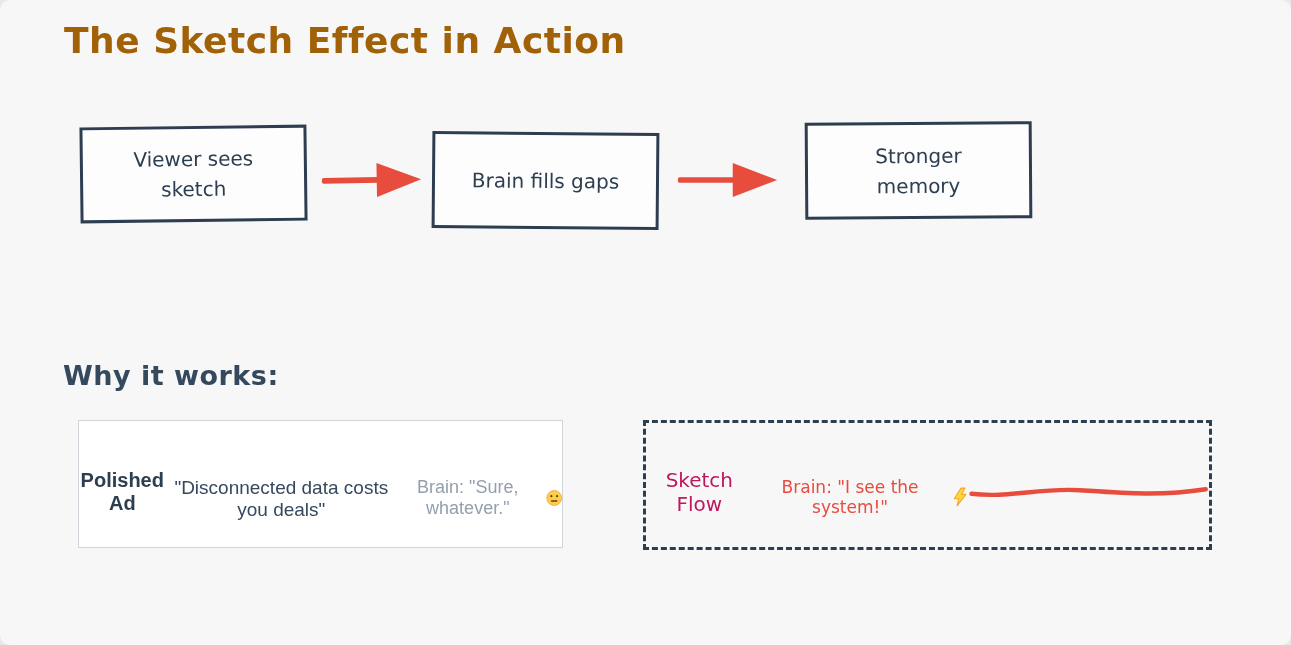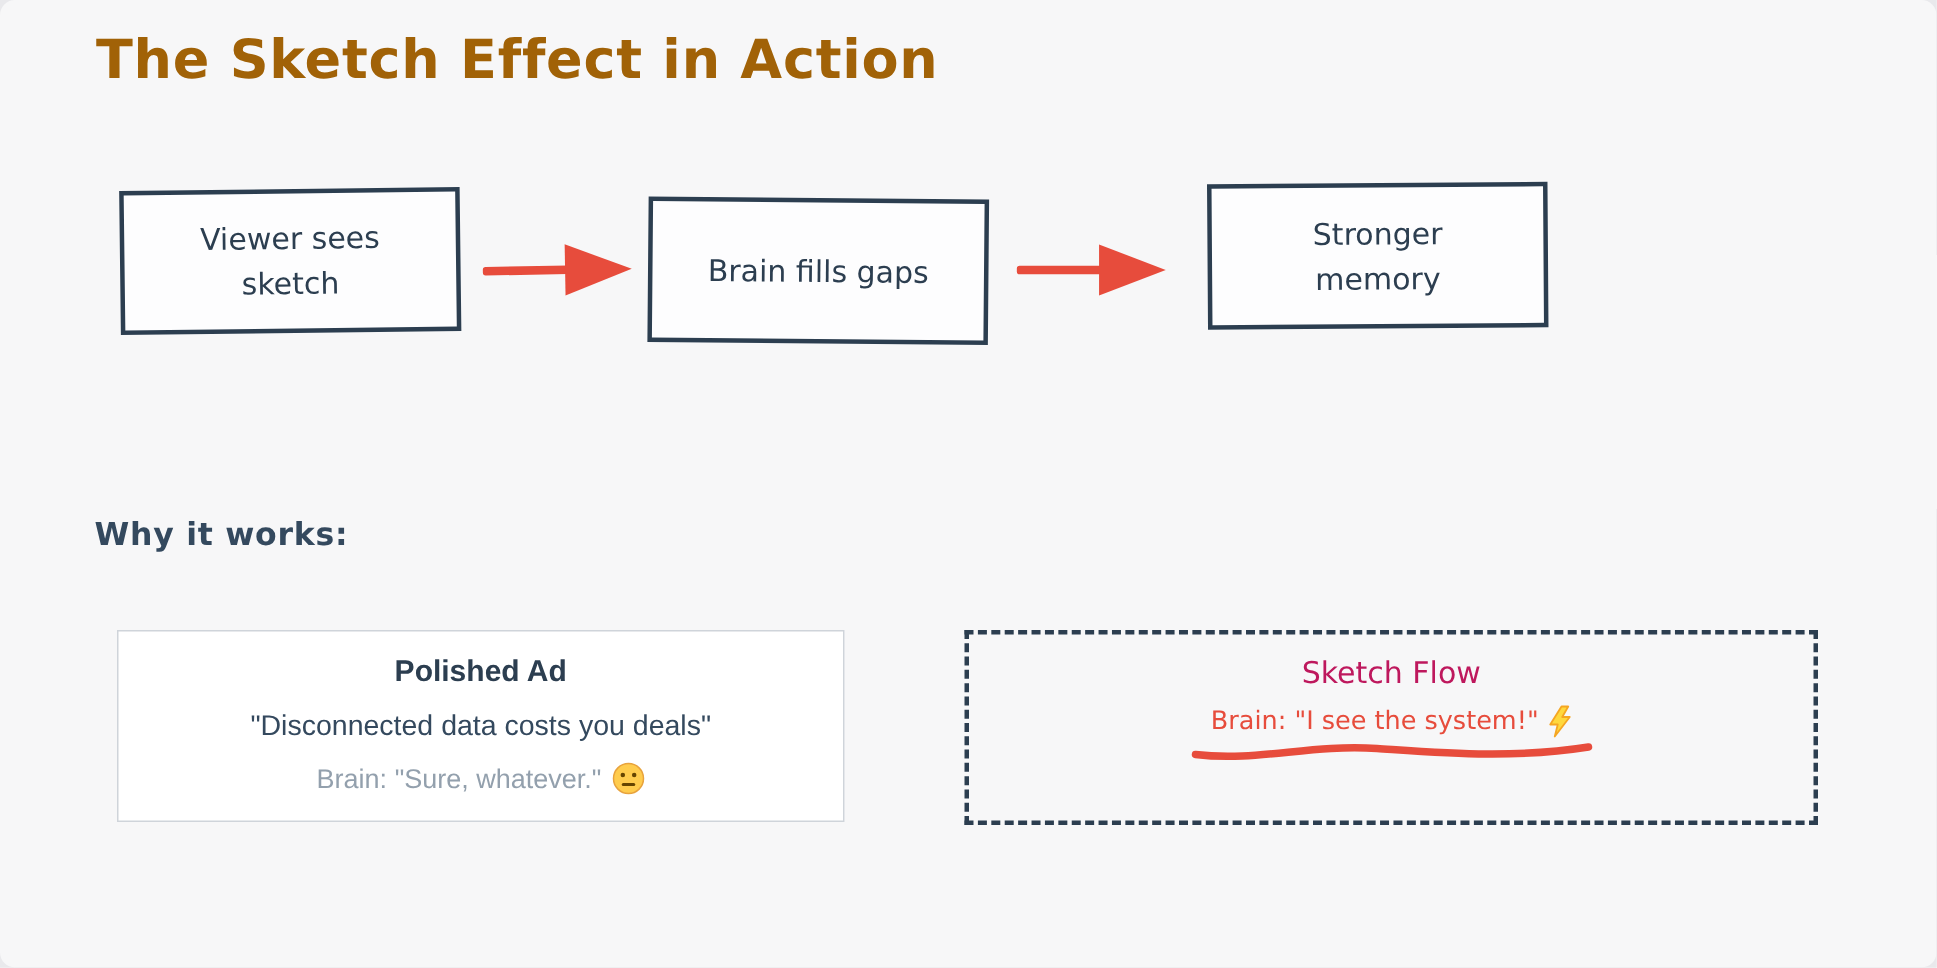--- a/index.html
+++ b/index.html
@@ -47,33 +47,32 @@
   .box3 { left: 805px; top: 122px; width: 227px; height: 97px; transform: rotate(-0.4deg); }
 
   .arrow { position: absolute; width: 104px; height: 44px; }
   .arrow1 { left: 320px; top: 158px; transform: rotate(-1deg); }
   .arrow2 { left: 676px; top: 158px; }
 
   
   .why-heading {
     position: absolute;
     left: 63px;
-    top: 344px;
+    top: 360px;
     margin: 0;
-    font-size: 21px;
+    font-size: 27px;
     font-weight: bold;
     letter-spacing: 0.5px;
     color: #34495e;
   }
 
   .card {
     position: absolute;
     box-sizing: border-box;
     display: flex;
-    flex-direction: column;
     align-items: center;
     text-align: center;
   }
 
   
   .polished-card {
     left: 78px; top: 420px; width: 485px; height: 128px;
     background: #ffffff;
     border: 1px solid #cfd4da;
     padding-top: 16px;

